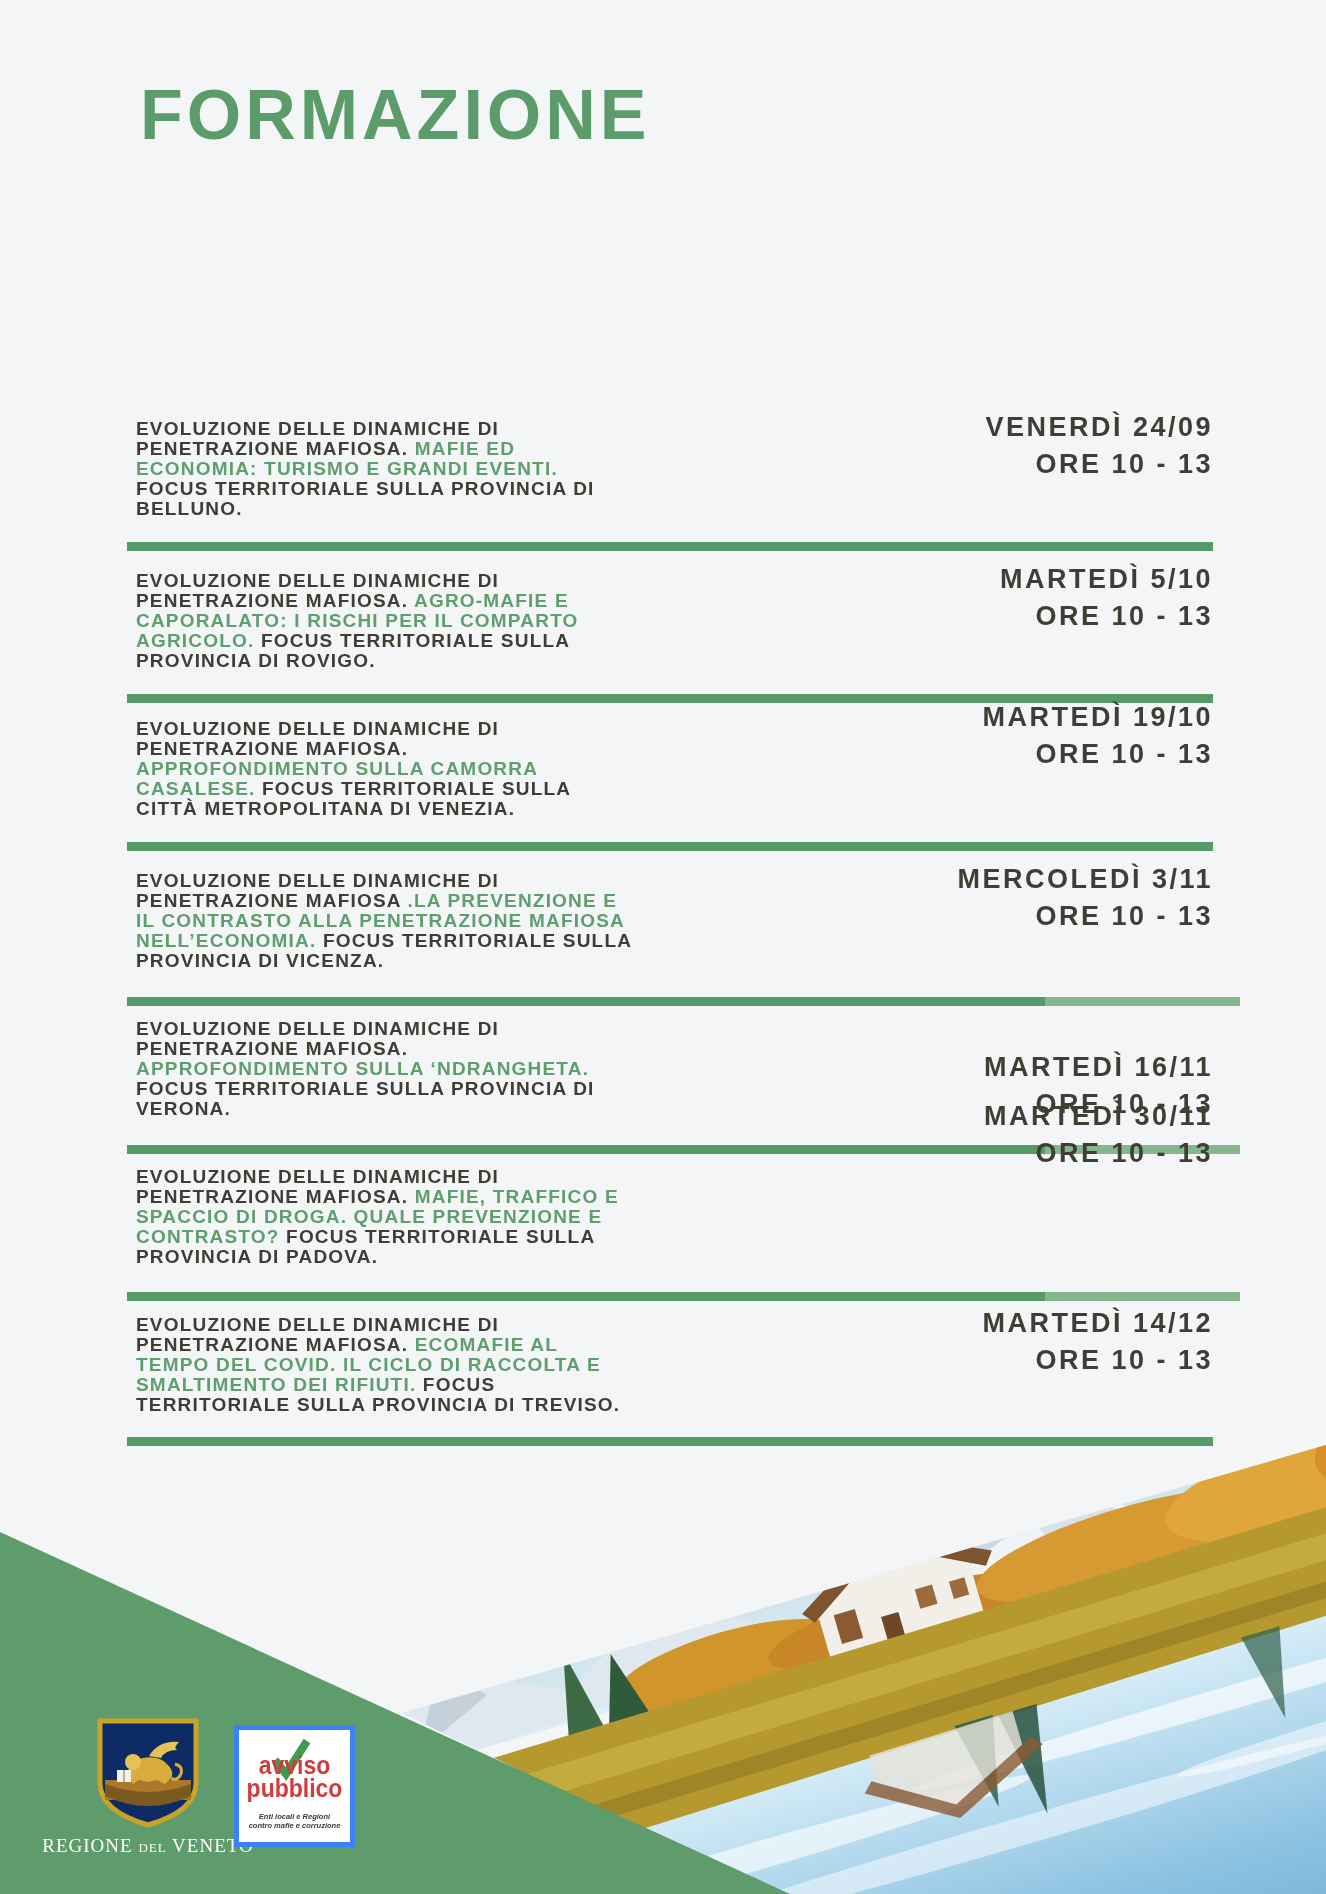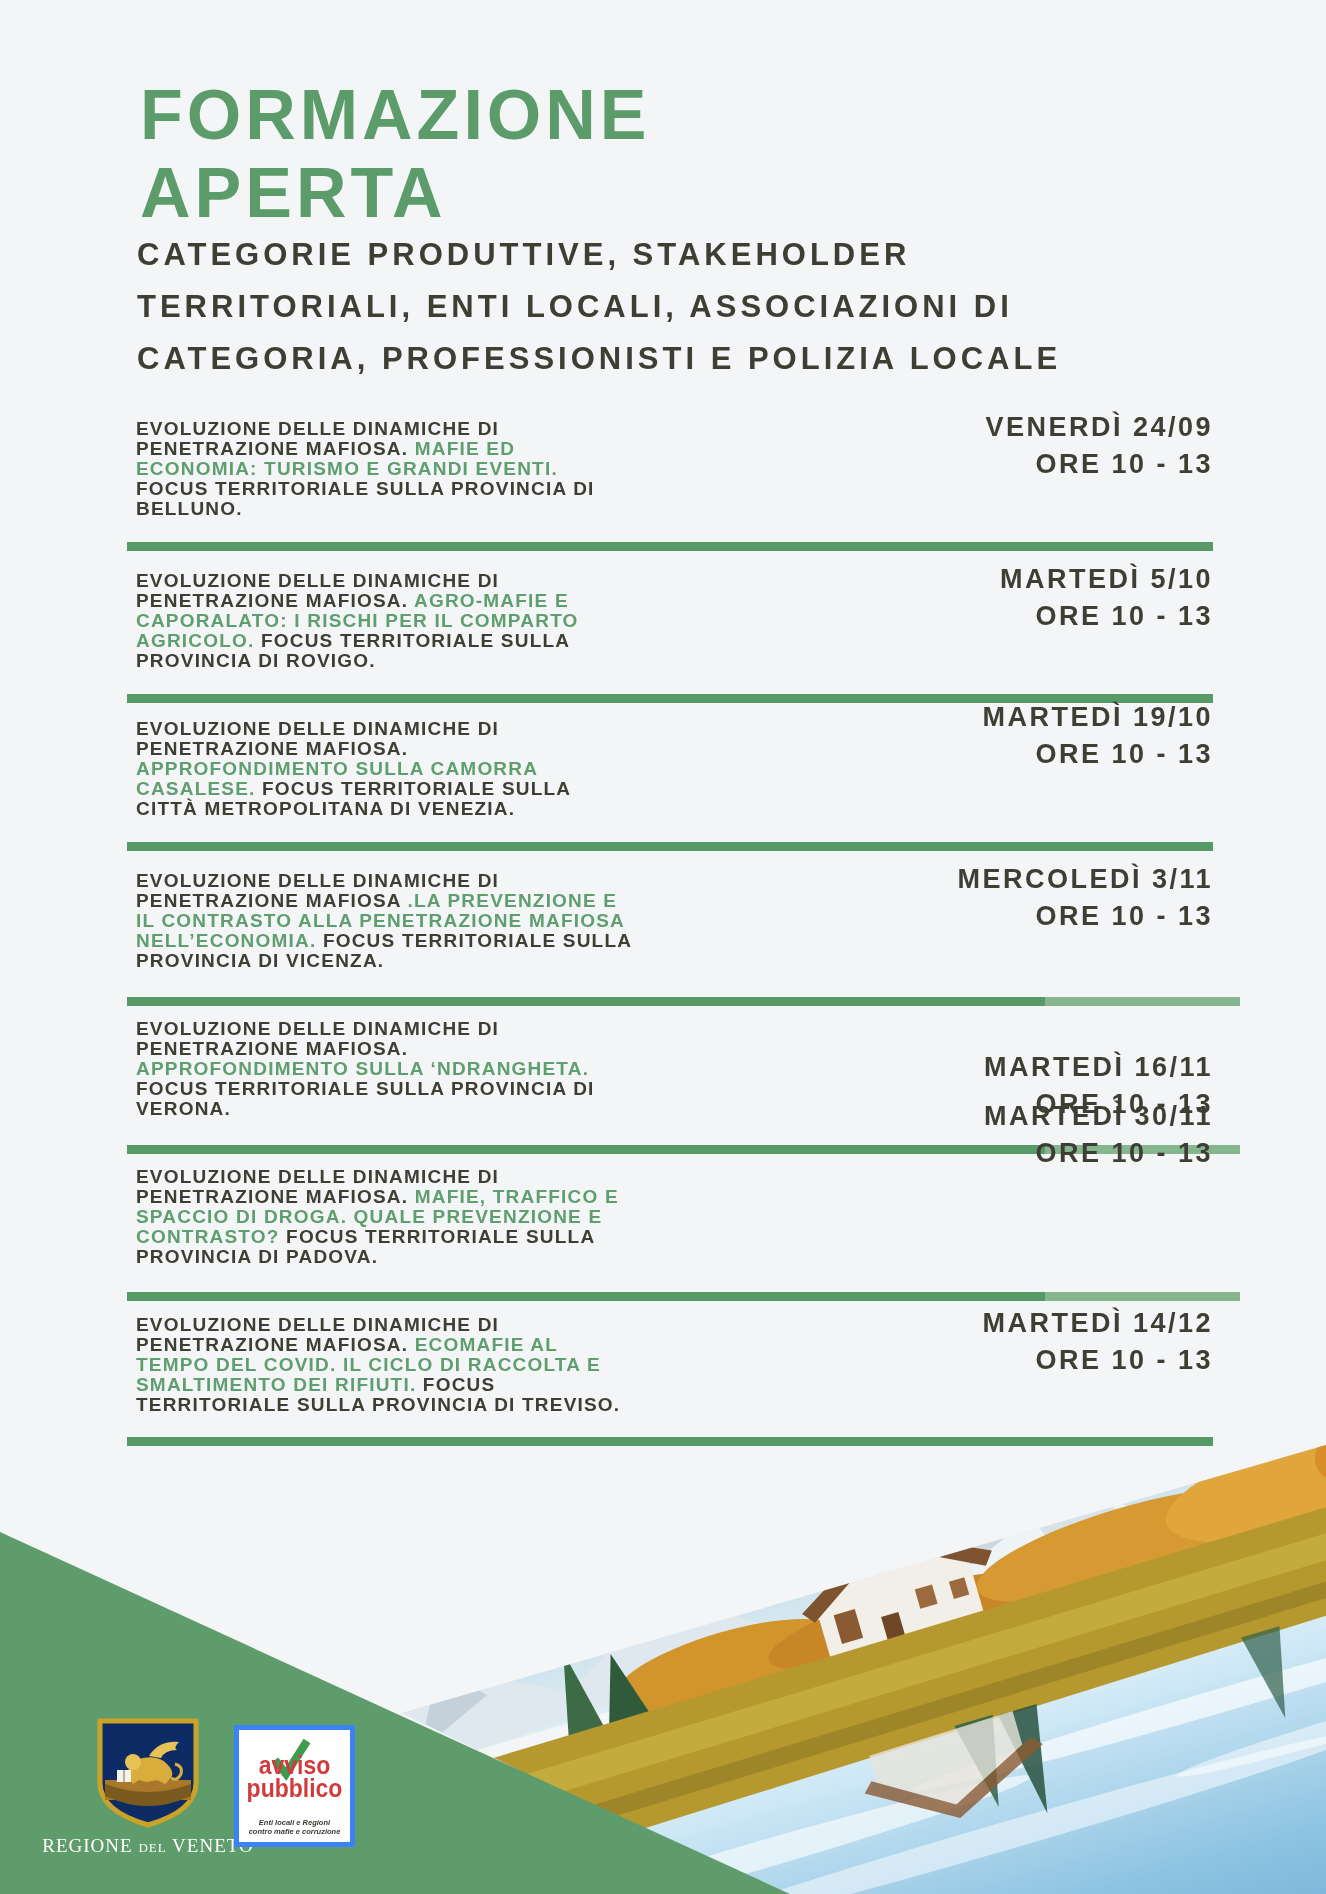--- a/index.html
+++ b/index.html
@@ -67,39 +67,33 @@
   }
   .avviso-check {
     position:absolute; left:30px; top:8px; width:44px; height:44px;
   }
   .avviso-words {
     position:relative; margin-top:24px;
     font-size:25px; font-weight:800; line-height:23px;
     color:#d23b3c; transform:scaleX(0.92); letter-spacing:0;
   }
   .avviso-tagline {
-    margin-top:18px; font-size:7.5px; font-weight:700; font-style:italic;
+    margin-top:12px; font-size:7.5px; font-weight:700; font-style:italic;
     line-height:9px; color:#3b3b33;
   }
 </style>
 </head>
 <body>
 
 <div class="page">
 
   <div class="title">
     <div>FORMAZIONE</div>
-    <div>APERTA</div>
-  </div>
-
-  <div class="subtitle">
-    <div>CATEGORIE PRODUTTIVE, STAKEHOLDER</div>
-    <div>TERRITORIALI, ENTI LOCALI, ASSOCIAZIONI DI</div>
-    <div>CATEGORIA, PROFESSIONISTI E POLIZIA LOCALE</div>
-  </div>
+  </div>
+
 
   <div id="schedule">
       <div class="session-desc" style="top: 419px;">
         <div><span class="seg-dark">EVOLUZIONE DELLE DINAMICHE DI</span></div>
         <div><span class="seg-dark">PENETRAZIONE MAFIOSA. </span><span class="seg-green">MAFIE ED</span></div>
         <div><span class="seg-green">ECONOMIA: TURISMO E GRANDI EVENTI.</span></div>
         <div><span class="seg-dark">FOCUS TERRITORIALE SULLA PROVINCIA DI</span></div>
         <div><span class="seg-dark">BELLUNO.</span></div>
       </div>
       <div class="session-date" style="top: 409px;">

